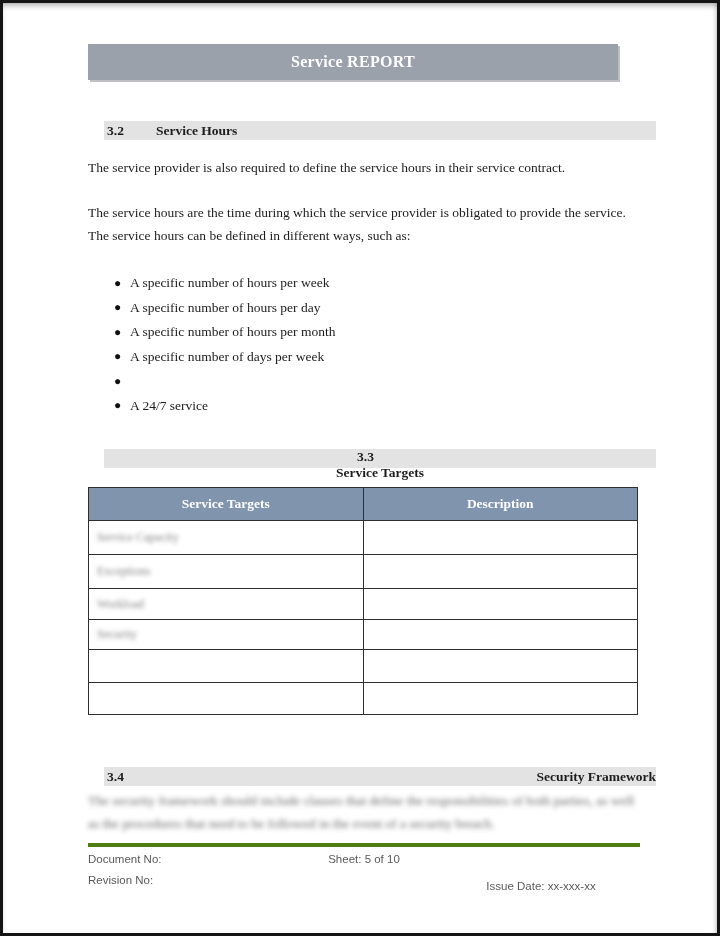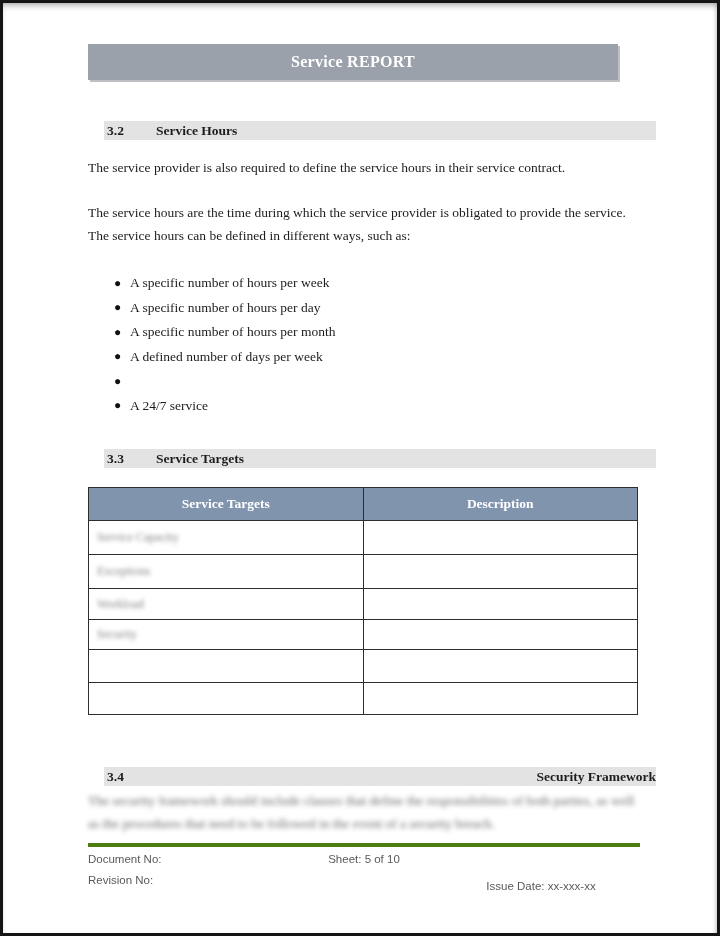--- a/index.html
+++ b/index.html
@@ -96,32 +96,32 @@
     <div class="bullet-item">
       <span class="bullet-dot">●</span>
       <span>A specific number of hours per day</span>
     </div>
     <div class="bullet-item">
       <span class="bullet-dot">●</span>
       <span>A specific number of hours per month</span>
     </div>
     <div class="bullet-item">
       <span class="bullet-dot">●</span>
-      <span>A defined number of days per week</span>
+      <span>A specific number of days per week</span>
     </div>
     <div class="bullet-item">
       <span class="bullet-dot">●</span>
     </div>
     <div class="bullet-item">
       <span class="bullet-dot">●</span>
       <span>A 24/7 service</span>
     </div>
   </div>
 
-  <div class="heading-strip" style="top:446px;">
+  <div class="heading-strip" style="top:446px;flex-direction:column;">
     <span class="num">3.3</span>
     <span>Service Targets</span>
   </div>
 
   <table class="targets-table">
     <thead>
       <tr>
         <th>Service Targets</th>
         <th>Description</th>
       </tr>

